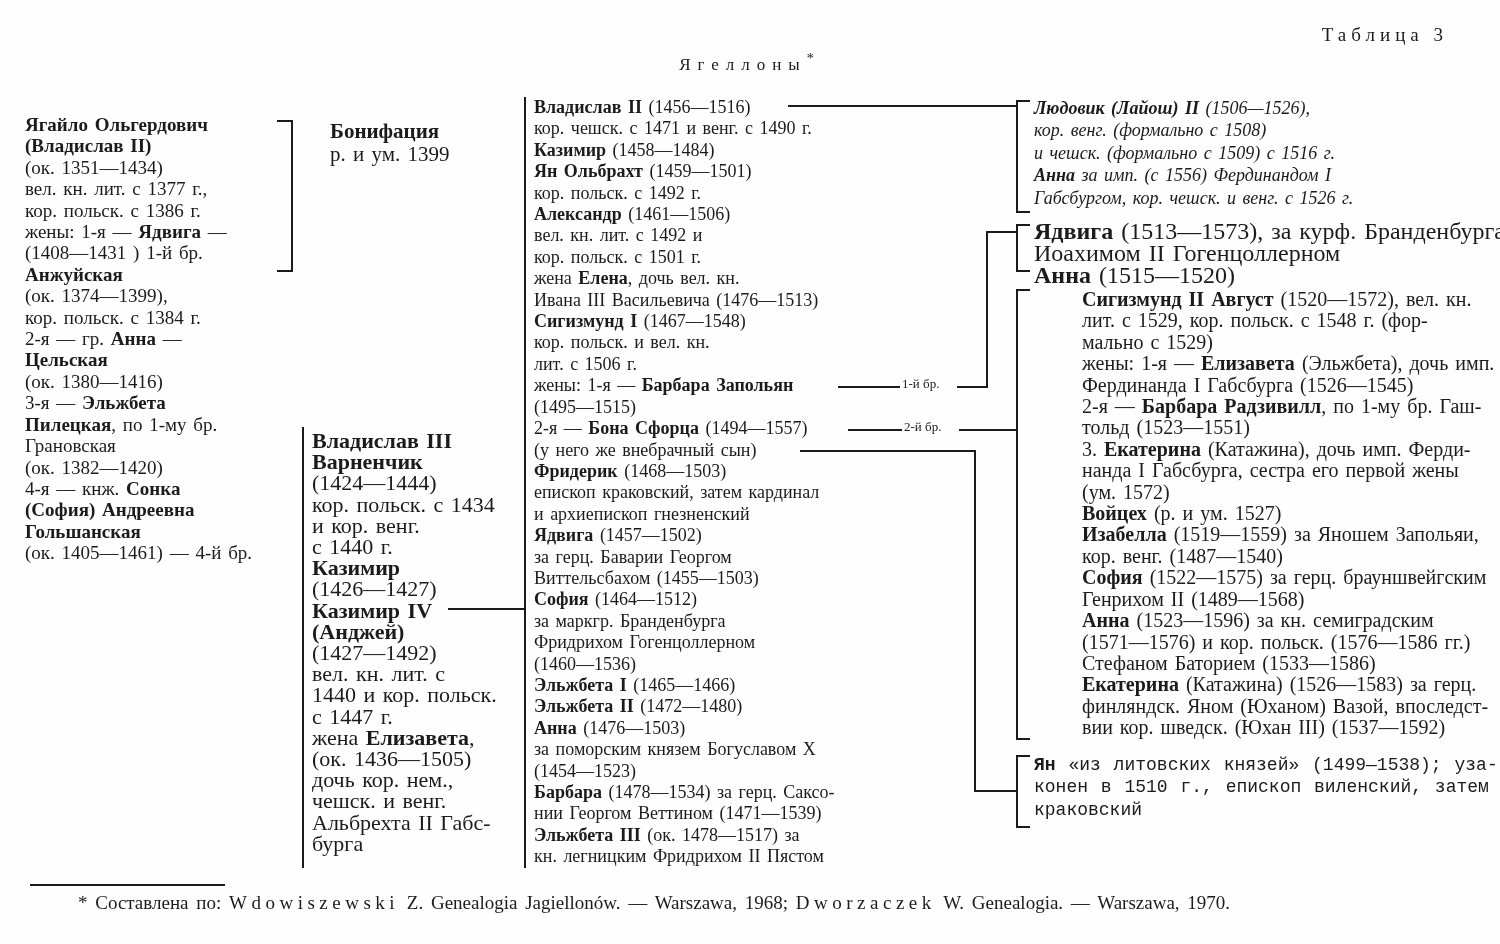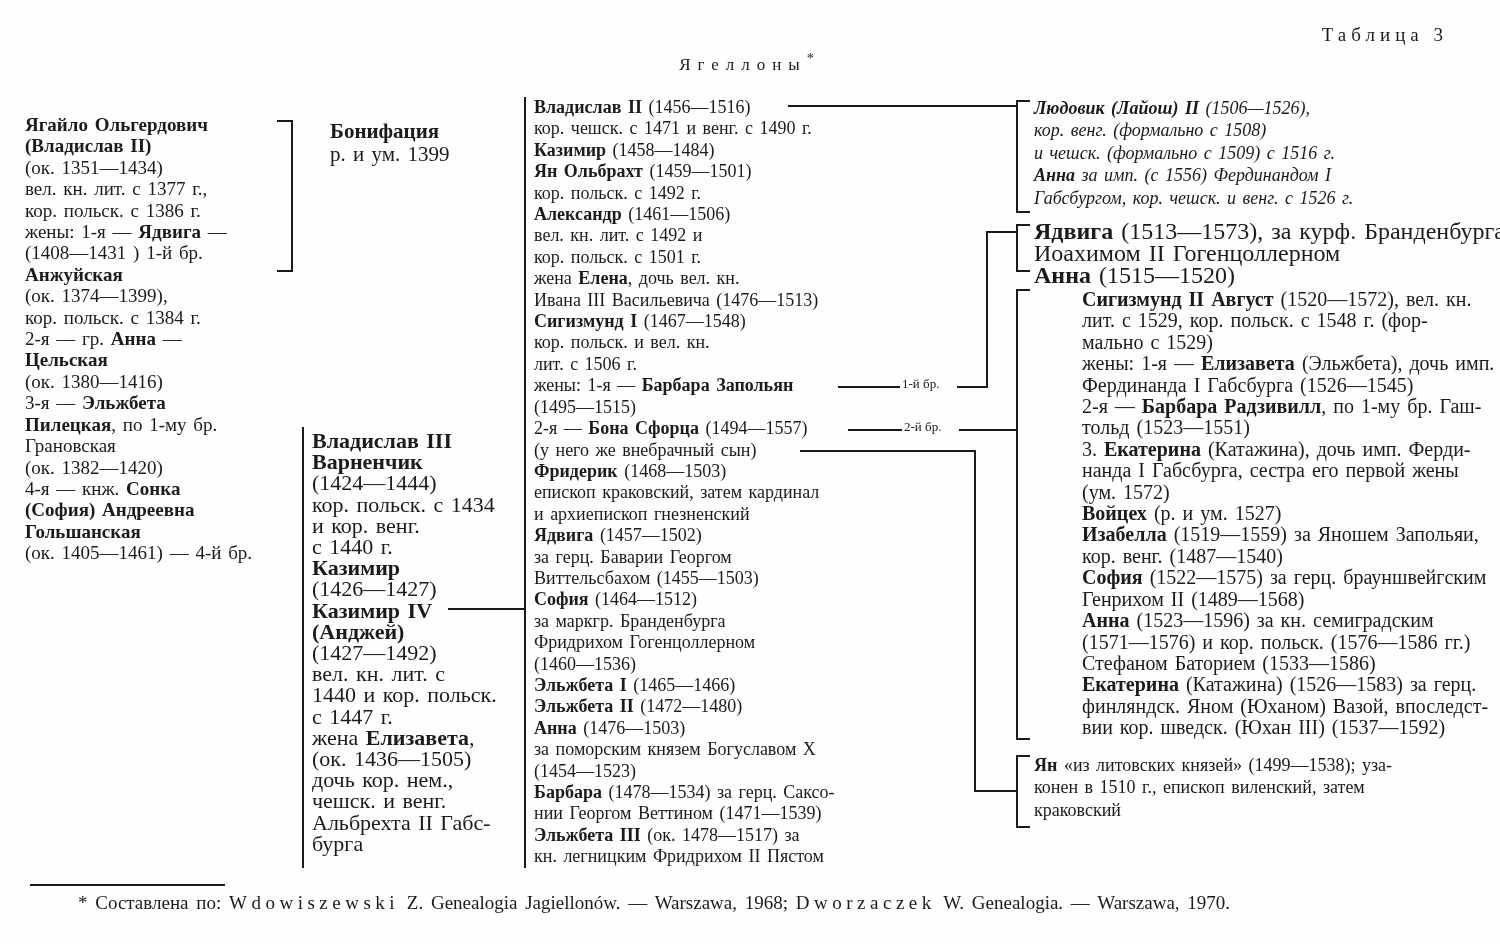--- a/index.html
+++ b/index.html
@@ -190,21 +190,21 @@
     <div class="tl"><b>София</b> (1522—1575) за герц. брауншвейгским</div>
     <div class="tl">Генрихом II (1489—1568)</div>
     <div class="tl"><b>Анна</b> (1523—1596) за кн. семиградским</div>
     <div class="tl">(1571—1576) и кор. польск. (1576—1586 гг.)</div>
     <div class="tl">Стефаном Баторием (1533—1586)</div>
     <div class="tl"><b>Екатерина</b> (Катажина) (1526—1583) за герц.</div>
     <div class="tl">финляндск. Яном (Юханом) Вазой, впоследст-</div>
     <div class="tl">вии кор. шведск. (Юхан III) (1537—1592)</div>
   </div>
 
-<div class="block abs" style="left:1034px;top:754px;width:440px;font-size:18px;line-height:22.3px;">
+<div class="block abs" style="left:1034px;top:754px;width:440px;font-size:18px;line-height:22.3px;font-family:Liberation Mono, monospace;">
     <div class="tl"><b>Ян</b> «из литовских князей» (1499—1538); уза-</div>
     <div class="tl">конен в 1510 г., епископ виленский, затем</div>
     <div class="tl">краковский</div>
   </div>
 
 <div class="hline" style="left:30px;top:884px;width:195px;"></div>
 <div class="footnote">
   <span>* Составлена по: </span><span class="sperr">Wdowiszewski</span><span> Z. Genealogia Jagiellonów. — Warszawa, 1968; </span><span class="sperr">Dworzaczek</span><span> W. Genealogia. — Warszawa, 1970.</span>
 </div>
 

